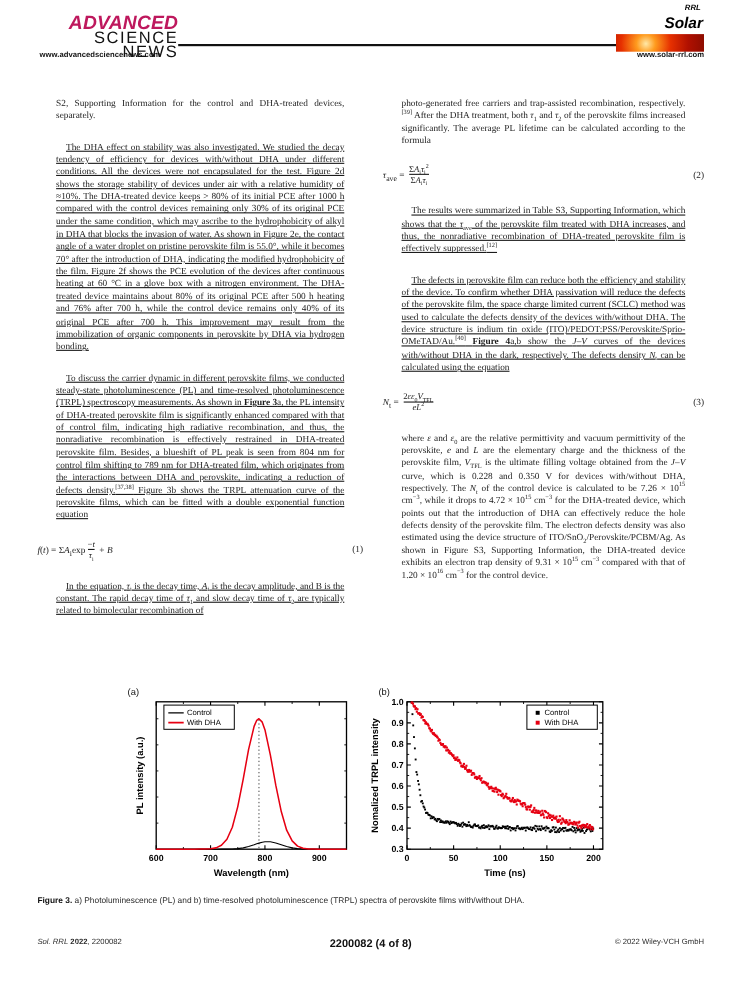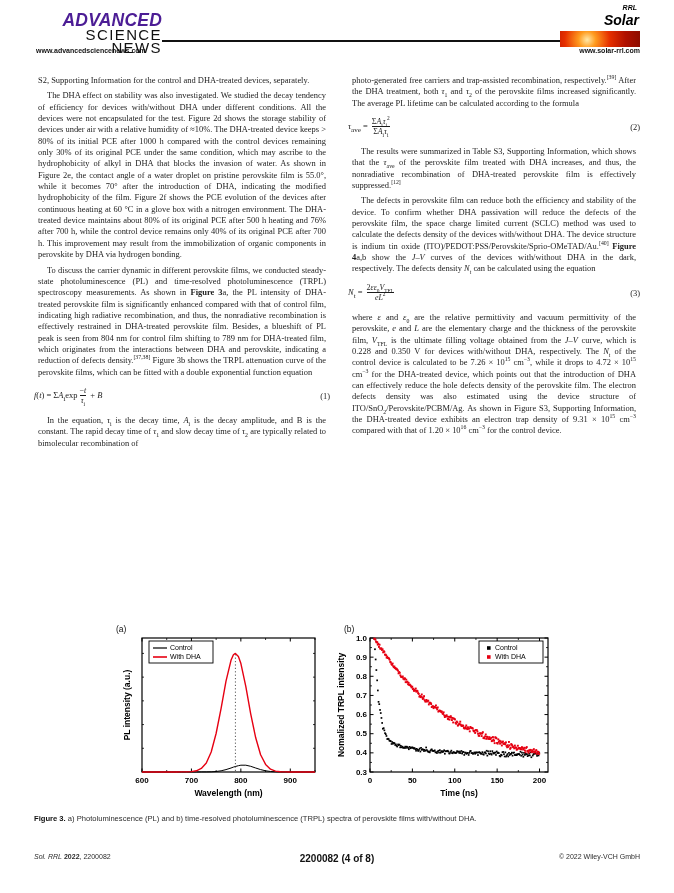--- a/index.html
+++ b/index.html
@@ -1,38 +1,38 @@
 <!DOCTYPE html>
 <html><head>
 <meta charset="utf-8">
 <style>
   html,body{margin:0;padding:0;background:#888;}
   .page{width:674px;height:893px;background:#ffffff;position:relative;overflow:hidden;
         font-family:"Liberation Serif",serif;color:#1b1b1b;margin:0 auto;}
   
   .brand{position:absolute;left:34px;top:13px;width:128px;text-align:right;font-family:"Liberation Sans",sans-serif;}
-  .brand-top{font-weight:700;font-style:italic;font-size:17.5px;line-height:15px;letter-spacing:.2px;color:#4c1d95;}
+  .brand-top{font-weight:700;font-style:italic;font-size:17.5px;line-height:15px;letter-spacing:.2px;color:#be185d;}
   .brand-bottom{font-weight:400;font-size:15px;line-height:13px;letter-spacing:1.4px;color:#111;}
   .brand-url{position:absolute;left:36px;top:47px;font-family:"Liberation Sans",sans-serif;font-weight:700;font-size:7px;color:#111;}
   .header-rule{position:absolute;left:162px;top:40px;width:400px;height:1.6px;background:#111;}
   .solar-logo{position:absolute;right:34px;top:9px;width:80px;height:38px;}
   .solar-bar{position:absolute;left:0;bottom:0;width:80px;height:16px;
      background:radial-gradient(circle at 34% 55%, #ffe9a8 0%, #ff9b1e 16%, #e63000 42%, #b01000 72%, #8c0c00 100%);}
   .solar-text{position:absolute;right:1px;top:0px;font-family:"Liberation Sans",sans-serif;font-style:italic;font-weight:700;
      font-size:14px;line-height:22px;color:#000;
      text-shadow:-1px 0 #fff,1px 0 #fff,0 -1px #fff,0 1px #fff,-1px 1px #fff,1px 1px #fff,-1px -1px #fff,1px -1px #fff;}
   .solar-sup{position:absolute;right:3px;top:-5px;font-family:"Liberation Sans",sans-serif;font-style:italic;font-weight:700;
      font-size:7px;color:#000;text-shadow:-1px 0 #fff,1px 0 #fff,0 -1px #fff,0 1px #fff;}
   .journal-url{position:absolute;right:34px;top:47px;font-family:"Liberation Sans",sans-serif;font-weight:700;font-size:7px;color:#111;}
   
   .col{position:absolute;top:71px;font-size:8.45px;line-height:11.35px;text-align:justify;}
   .col-left{left:34px;width:296px;}
   .col-right{left:348px;width:292px;}
-  .para{margin:4px;}
-  .para.indent{text-indent:9px;}
+  .para{margin:17px;}
+  .para.indent{text-indent:9px;text-decoration:underline;}
   .para sup{font-size:5.8px;line-height:0;}
   .para sub{font-size:5.8px;line-height:0;}
   .equation{display:flex;align-items:center;margin:9px 0;}
   .eq-body{flex:1;}
   .eq-num{width:24px;text-align:right;}
   .frac{display:inline-flex;flex-direction:column;text-align:center;vertical-align:middle;
         font-size:7.9px;line-height:9px;margin:0 2px;position:relative;top:-1px;}
   .frac .fd{border-top:.9px solid #1b1b1b;padding:0 1px;}
   .frac sup,.frac sub{font-size:5.4px;line-height:0;}
   

